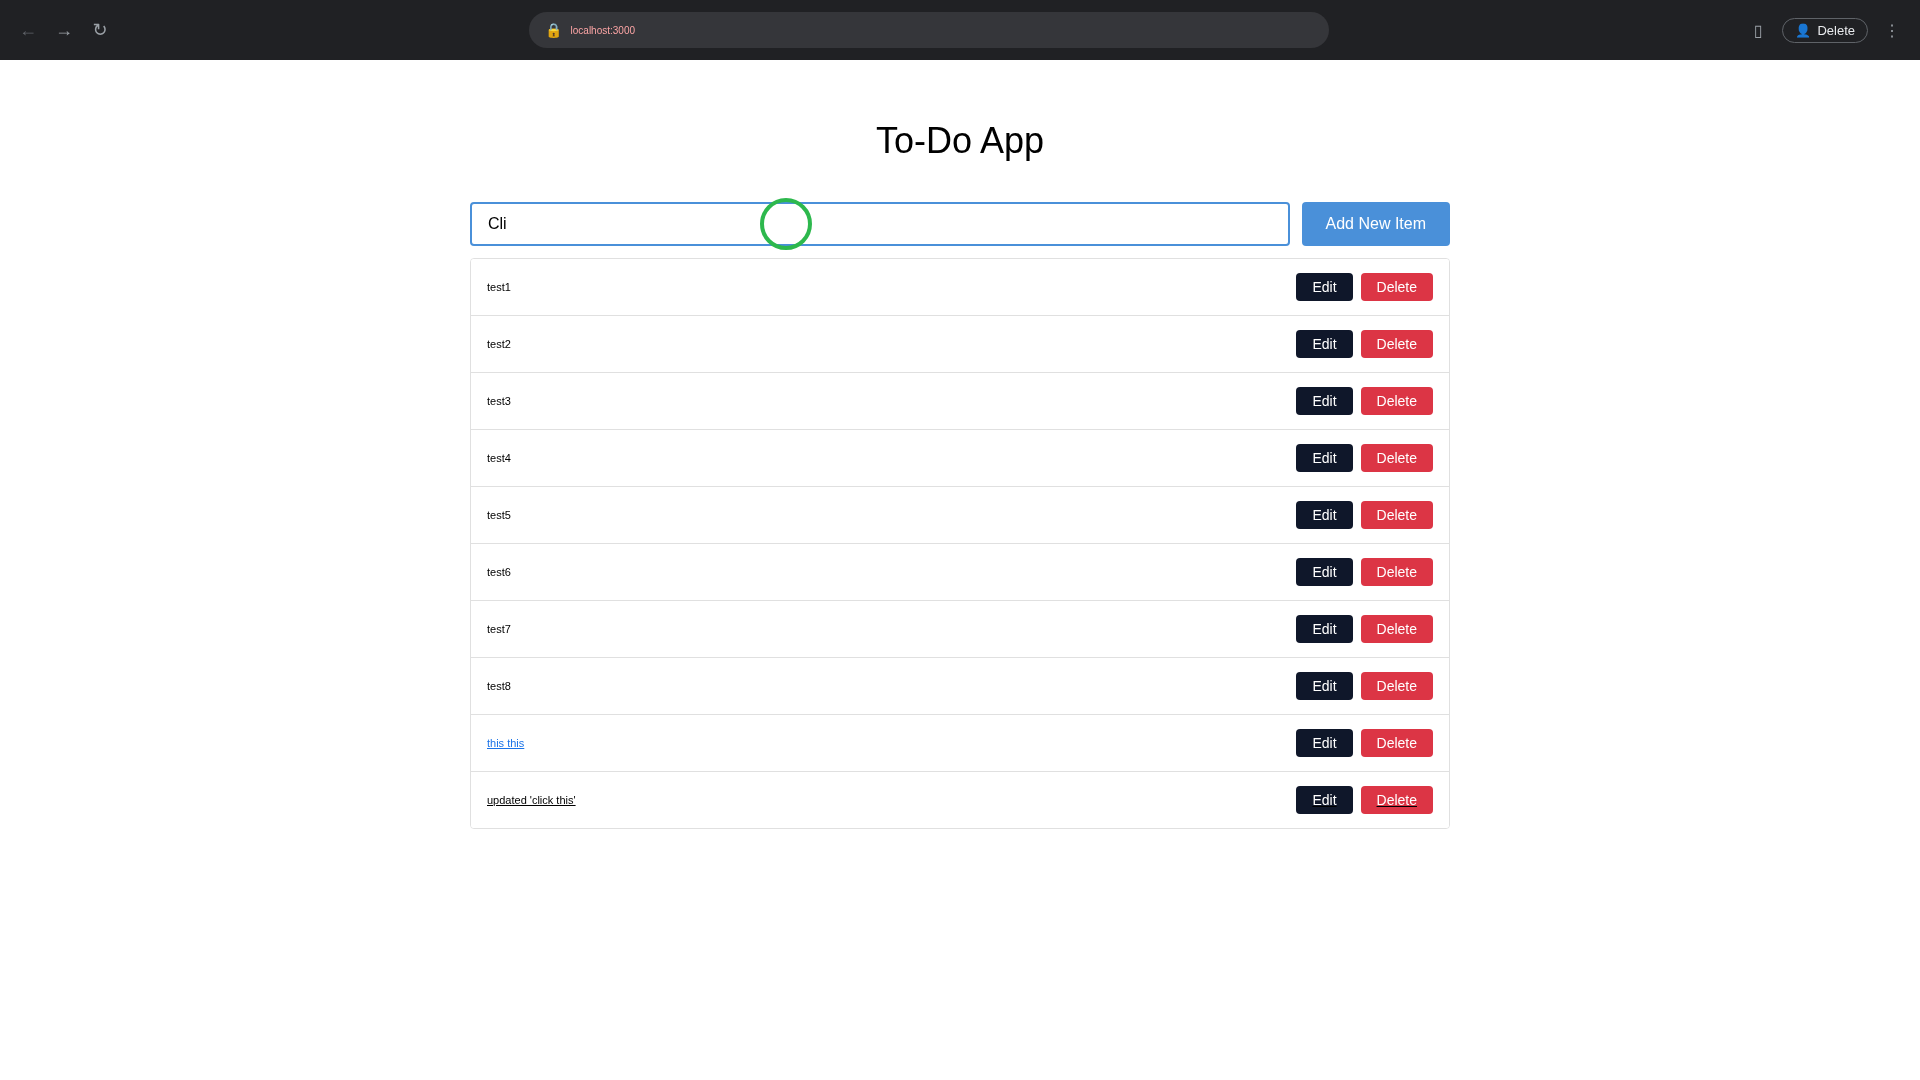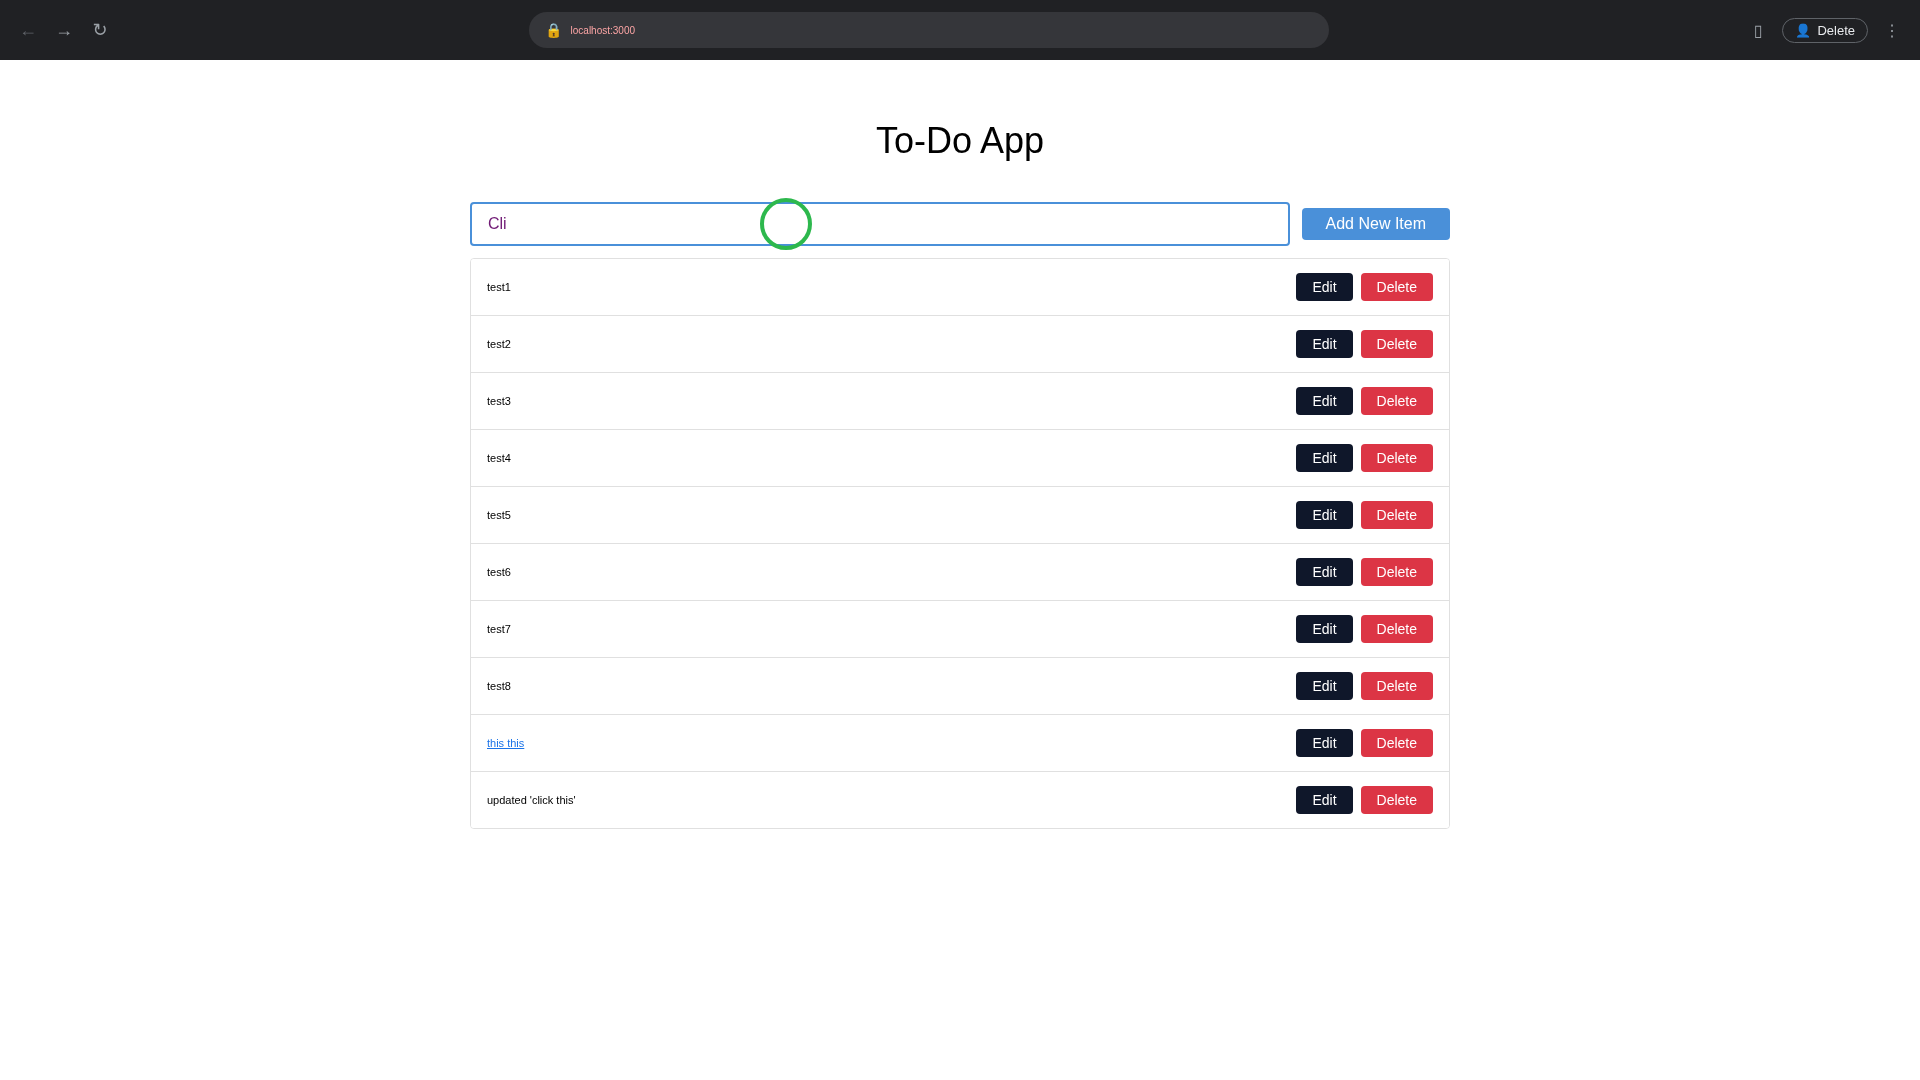--- a/index.html
+++ b/index.html
@@ -140,39 +140,39 @@
     }
 
     .new-item-input {
       flex: 1;
       height: 44px;
       border: 2px solid #4a90d9;
       border-radius: 4px;
       padding: 0 16px;
       font-size: 16px;
       outline: none;
-      color: #701a75;
+      color: #000000;
     }
 
     .cursor-indicator {
       position: absolute;
       left: 290px;
       top: 50%;
       transform: translateY(-50%);
       width: 52px;
       height: 52px;
       border-radius: 50%;
       border: 4px solid #2db84d;
       background: transparent;
       pointer-events: none;
       z-index: 10;
     }
 
     .add-button {
-      height: 32px;
+      height: 44px;
       padding: 0 24px;
       background: #4a90d9;
       color: #ffffff;
       border: none;
       border-radius: 4px;
       font-size: 16px;
       cursor: pointer;
       white-space: nowrap;
     }
 
@@ -188,20 +188,21 @@
       align-items: center;
       justify-content: space-between;
       padding: 14px 16px;
       border-bottom: 1px solid #e0e0e0;
       background: #ffffff;
       min-height: 52px;
     }
 
     .todo-item:last-child {
       border-bottom: none;
+      text-decoration: underline;
     }
 
     .todo-item-text {
       font-size: 11px;
       color: #000000;
     }
 
     .todo-item-text.link-style {
       color: #1a73e8;
       text-decoration: underline;

